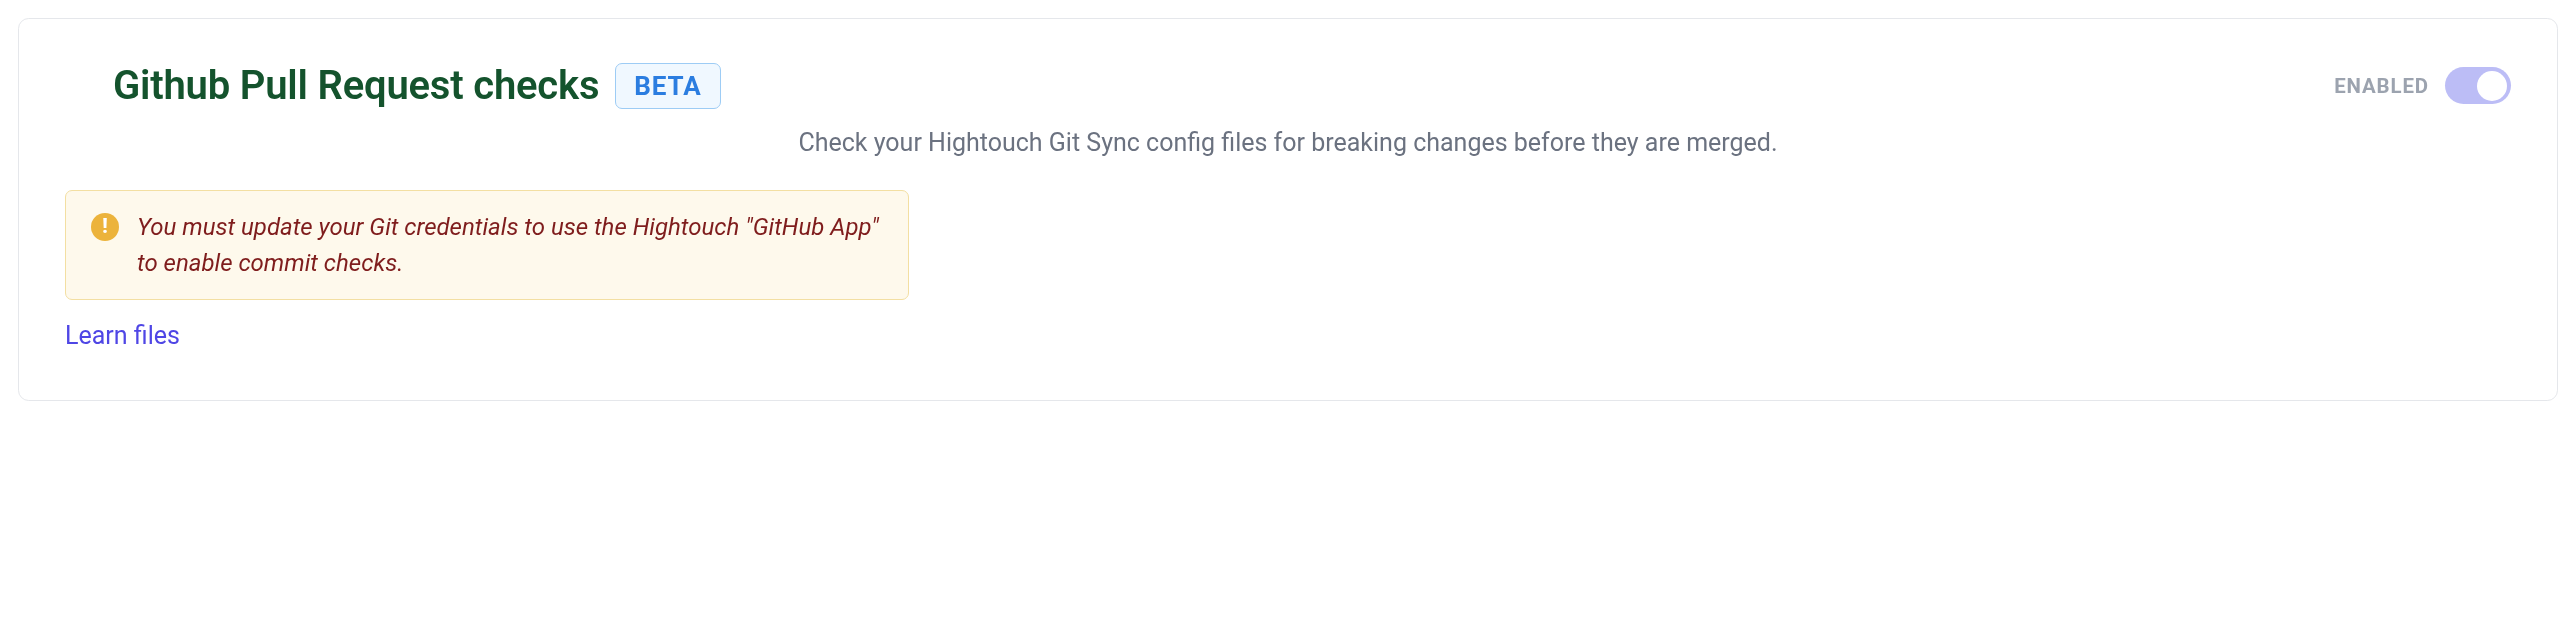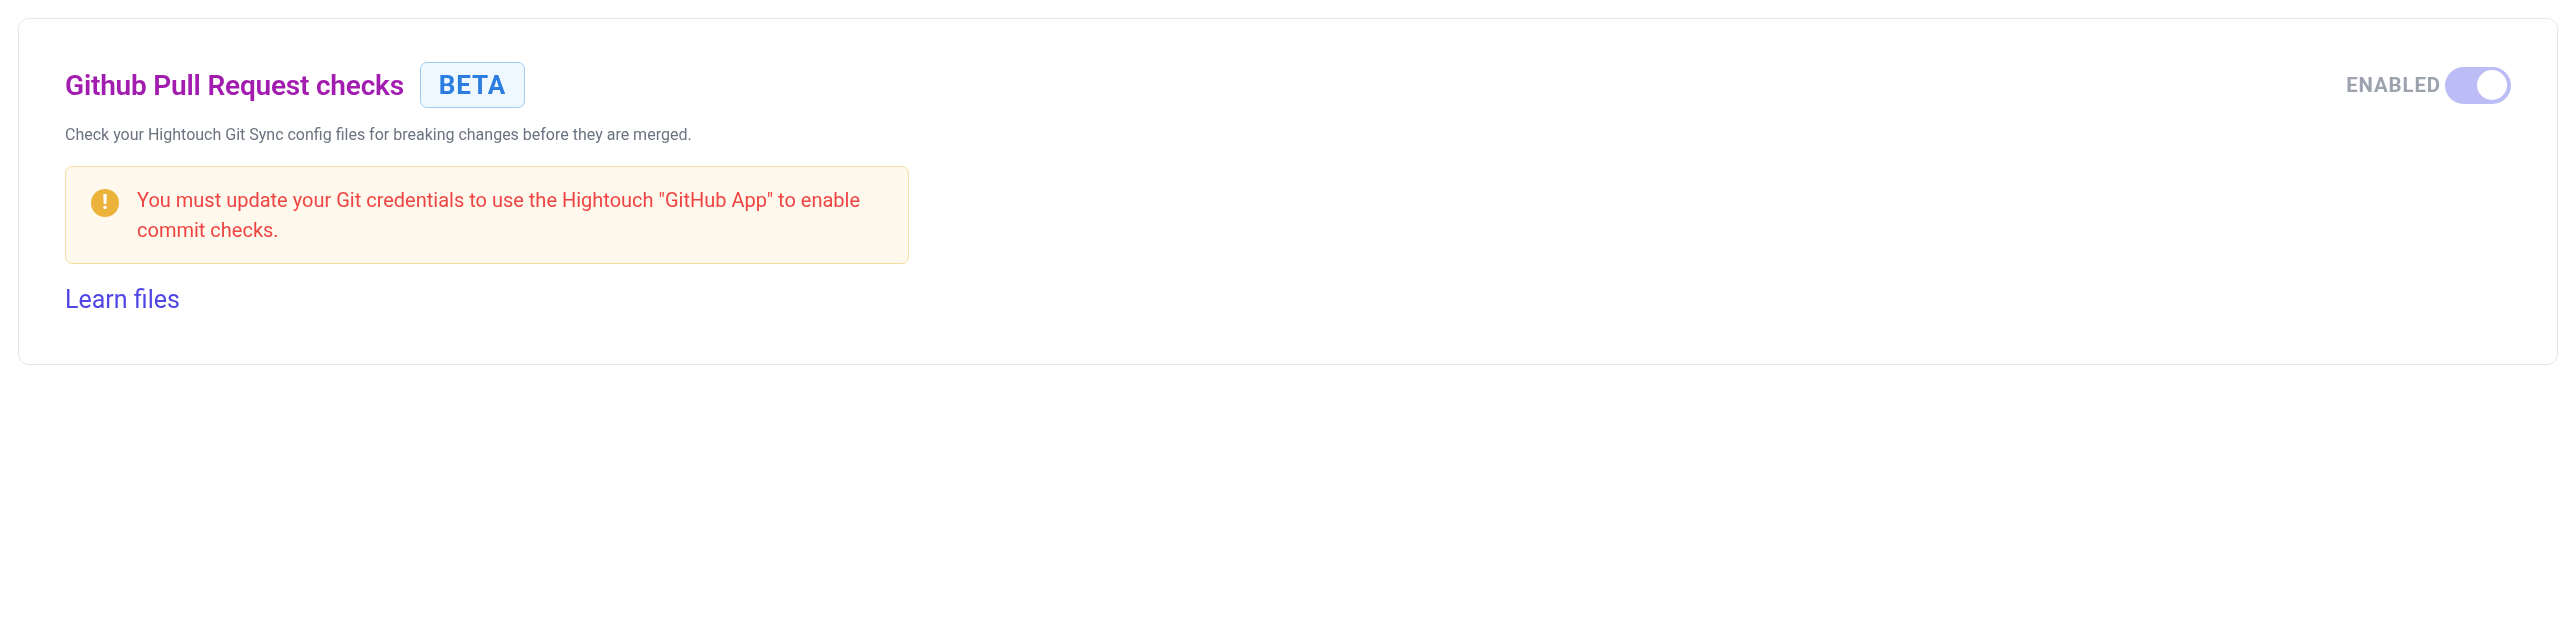--- a/index.html
+++ b/index.html
@@ -24,39 +24,40 @@
       align-items: center;
       justify-content: space-between;
       margin-bottom: 16px;
     }
     .title-group {
       display: flex;
       align-items: center;
       gap: 16px;
     }
     .title {
-      font-size: 28px;
+      font-size: 40px;
       font-weight: 600;
-      color: #a21caf;
+      color: #14532d;
       letter-spacing: -0.2px;
+      margin-left: 48px;
     }
     .beta-badge {
       font-size: 26px;
       font-weight: 700;
       color: #2b7de0;
       background: #f0f8ff;
       border: 0.9px solid #9dccf5;
       border-radius: 7px;
       padding: 7px 18px;
       letter-spacing: 0.9px;
     }
     .toggle-group {
       display: flex;
       align-items: center;
-      gap: 4px;
+      gap: 16px;
     }
     .toggle-label {
       font-size: 20.4px;
       font-weight: 700;
       color: #9ca3af;
       letter-spacing: 0.9px;
     }
     .toggle {
       position: relative;
       width: 66px;
@@ -68,24 +69,25 @@
     .toggle-knob {
       position: absolute;
       top: 3.6px;
       right: 3.6px;
       width: 30px;
       height: 30px;
       background: #ffffff;
       border-radius: 50%;
     }
     .description {
-      font-size: 16px;
+      font-size: 25px;
       color: #6b7280;
-      margin-bottom: 20px;
+      margin-bottom: 30px;
       line-height: 1.4;
+      text-align: center;
     }
     .warning-box {
       display: flex;
       align-items: flex-start;
       gap: 18px;
       background: #fef9ec;
       border: 0.9px solid #f3dfa2;
       border-radius: 7px;
       padding: 18px 25px;
       max-width: 844px;
@@ -99,23 +101,24 @@
       border-radius: 50%;
       display: flex;
       align-items: center;
       justify-content: center;
       color: #ffffff;
       font-weight: 900;
       font-size: 19.5px;
       margin-top: 3.6px;
     }
     .warning-text {
-      font-size: 20px;
-      color: #ef4444;
+      font-size: 24px;
+      color: #7f1d1d;
       line-height: 1.5;
+      font-style: italic;
     }
     .learn-more {
       font-size: 25px;
       color: #4f46e5;
       text-decoration: none;
       cursor: pointer;
     }
   </style>
 </head>
 <body>

